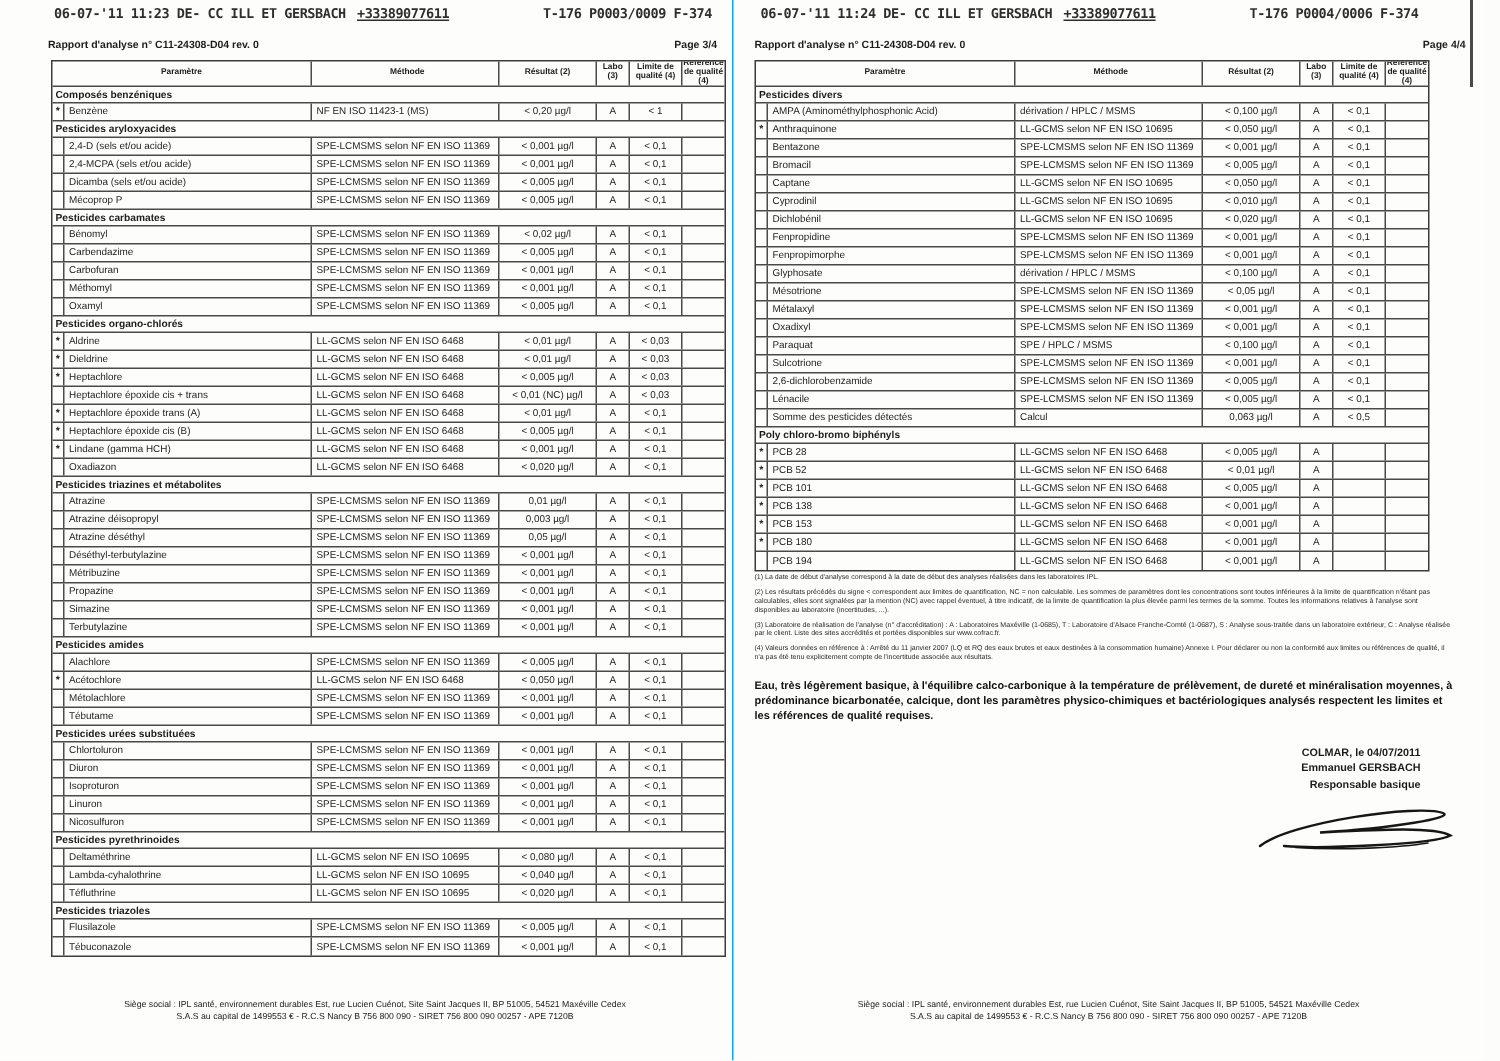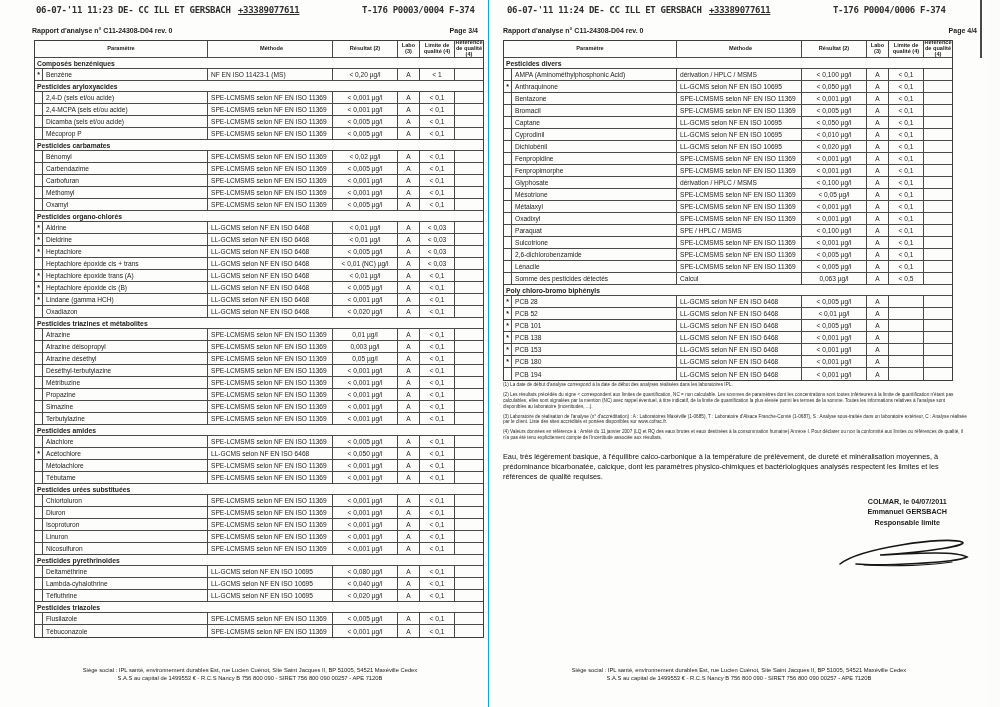--- a/index.html
+++ b/index.html
@@ -42,39 +42,39 @@
   .c-ph{width:173px;}
   .c-method{width:125px;padding-left:3px;}
   .c-result{width:65px;justify-content:center;}
   .c-labo{width:22px;justify-content:center;}
   .c-lim{width:35px;justify-content:center;}
   .c-ref{width:28px;justify-content:center;}
 
   
   .footnotes{position:absolute;top:382px;left:14px;width:464px;}
   .footnote{font-size:4.7px;line-height:1.25;color:#2a2a2a;margin-bottom:4px;}
-  .conclusion{position:absolute;top:452px;left:14px;width:466px;font-size:7.3px;line-height:1.35;color:#111;}
-  .signblock{position:absolute;top:497px;right:42px;text-align:center;font-size:7.2px;font-weight:bold;line-height:1.45;}
+  .conclusion{position:absolute;top:452px;left:14px;width:466px;font-size:7.3px;line-height:1.35;color:#111;font-weight:bold;}
+  .signblock{position:absolute;top:497px;right:42px;text-align:right;font-size:7.2px;font-weight:bold;line-height:1.45;}
   .signature{position:absolute;top:534px;left:345px;width:140px;height:36px;}
 
   
   .pagefooter{position:absolute;top:667px;left:0;width:100%;text-align:center;
               font-size:5.8px;line-height:1.35;color:#222;}
   .scan-edge{position:absolute;right:7px;top:0;width:2px;height:58px;background:#4a4a4a;}
 </style>
 </head>
 <body>
 
 <div class="canvas">
 
   <div class="page" id="page0">
     <div class="faxline">
       <span class="fax-a">06-07-'11 11:23 DE-  CC ILL ET GERSBACH</span>
       <span class="fax-b">+33389077611</span>
-      <span class="fax-c">T-176  P0003/0004 F-374</span>
+      <span class="fax-c">T-176  P0003/0009 F-374</span>
     </div>
     <div class="reportline">
       <span class="rtitle">Rapport d'analyse n° C11-24308-D04 rev. 0</span>
       <span class="pagenum">Page 3/4</span>
     </div>
     <div class="table">
         <div class="trow thead">
           <div class="cell c-ph">Paramètre</div>
           <div class="cell c-method">Méthode</div>
           <div class="cell c-result">Résultat (2)</div>
@@ -712,21 +712,21 @@
       <div class="footnote">(2) Les résultats précédés du signe &lt; correspondent aux limites de quantification, NC = non calculable. Les sommes de paramètres dont les concentrations sont toutes inférieures à la limite de quantification n'étant pas calculables, elles sont signalées par la mention (NC) avec rappel éventuel, à titre indicatif, de la limite de quantification la plus élevée parmi les termes de la somme. Toutes les informations relatives à l'analyse sont disponibles au laboratoire (incertitudes, ...).</div>
       <div class="footnote">(3) Laboratoire de réalisation de l'analyse (n° d'accréditation) : A : Laboratoires Maxéville (1-0685), T : Laboratoire d'Alsace Franche-Comté (1-0687), S : Analyse sous-traitée dans un laboratoire extérieur, C : Analyse réalisée par le client. Liste des sites accrédités et portées disponibles sur www.cofrac.fr.</div>
       <div class="footnote">(4) Valeurs données en référence à : Arrêté du 11 janvier 2007 (LQ et RQ des eaux brutes et eaux destinées à la consommation humaine) Annexe I. Pour déclarer ou non la conformité aux limites ou références de qualité, il n'a pas été tenu explicitement compte de l'incertitude associée aux résultats.</div>
     </div>
 
     <div class="conclusion">Eau, très légèrement basique, à l'équilibre calco-carbonique à la température de prélèvement, de dureté et minéralisation moyennes, à prédominance bicarbonatée, calcique, dont  les paramètres physico-chimiques et bactériologiques analysés respectent les limites et les références de qualité requises.</div>
 
     <div class="signblock">
       <div>COLMAR, le 04/07/2011</div>
       <div>Emmanuel GERSBACH</div>
-      <div>Responsable limite</div>
+      <div>Responsable basique</div>
     </div>
 
     <div class="signature">
       <svg width="140" height="36" viewBox="0 0 140 36">
         <path d="M6 30 C 26 14, 112 2, 128 8 C 136 11, 96 18, 46 21 C 86 19, 122 17, 133 23 C 122 29, 46 32, 22 30" fill="none" stroke="#161616" stroke-width="1.6" stroke-linecap="round"></path>
         <path d="M30 31 C 60 33, 100 31, 118 28" fill="none" stroke="#161616" stroke-width="1.1" stroke-linecap="round"></path>
       </svg>
     </div>
 
     <div class="pagefooter">

